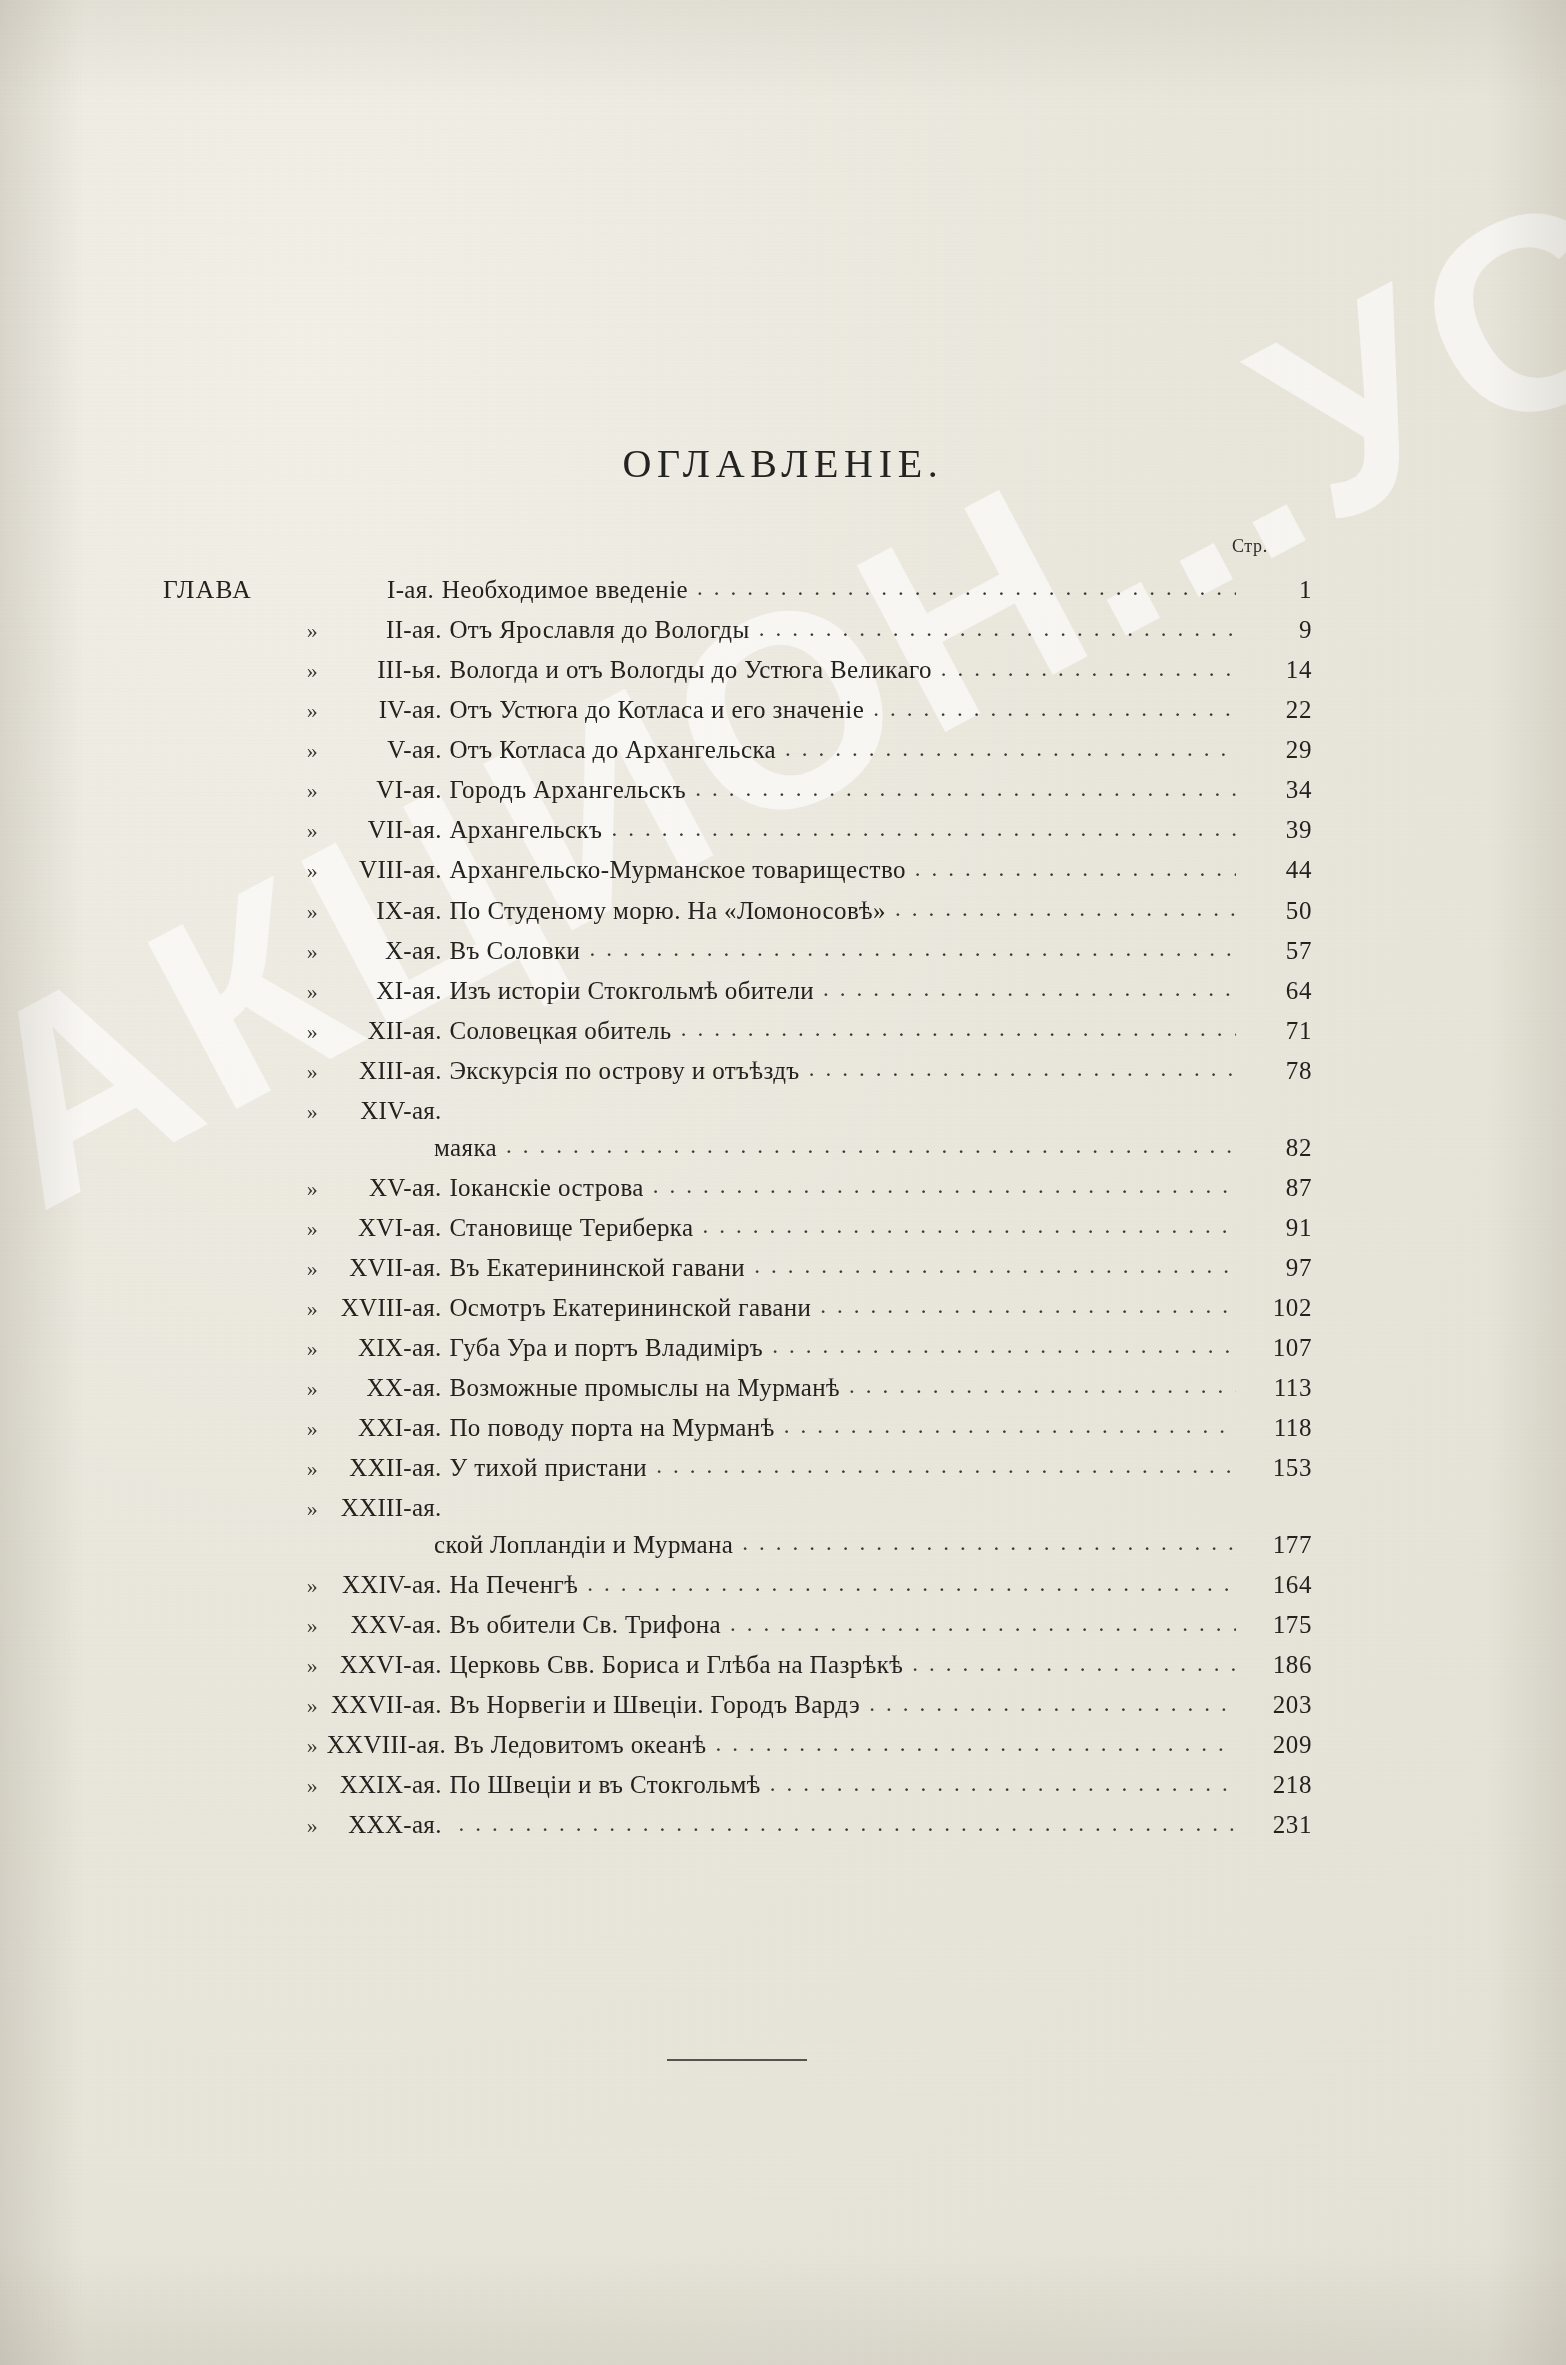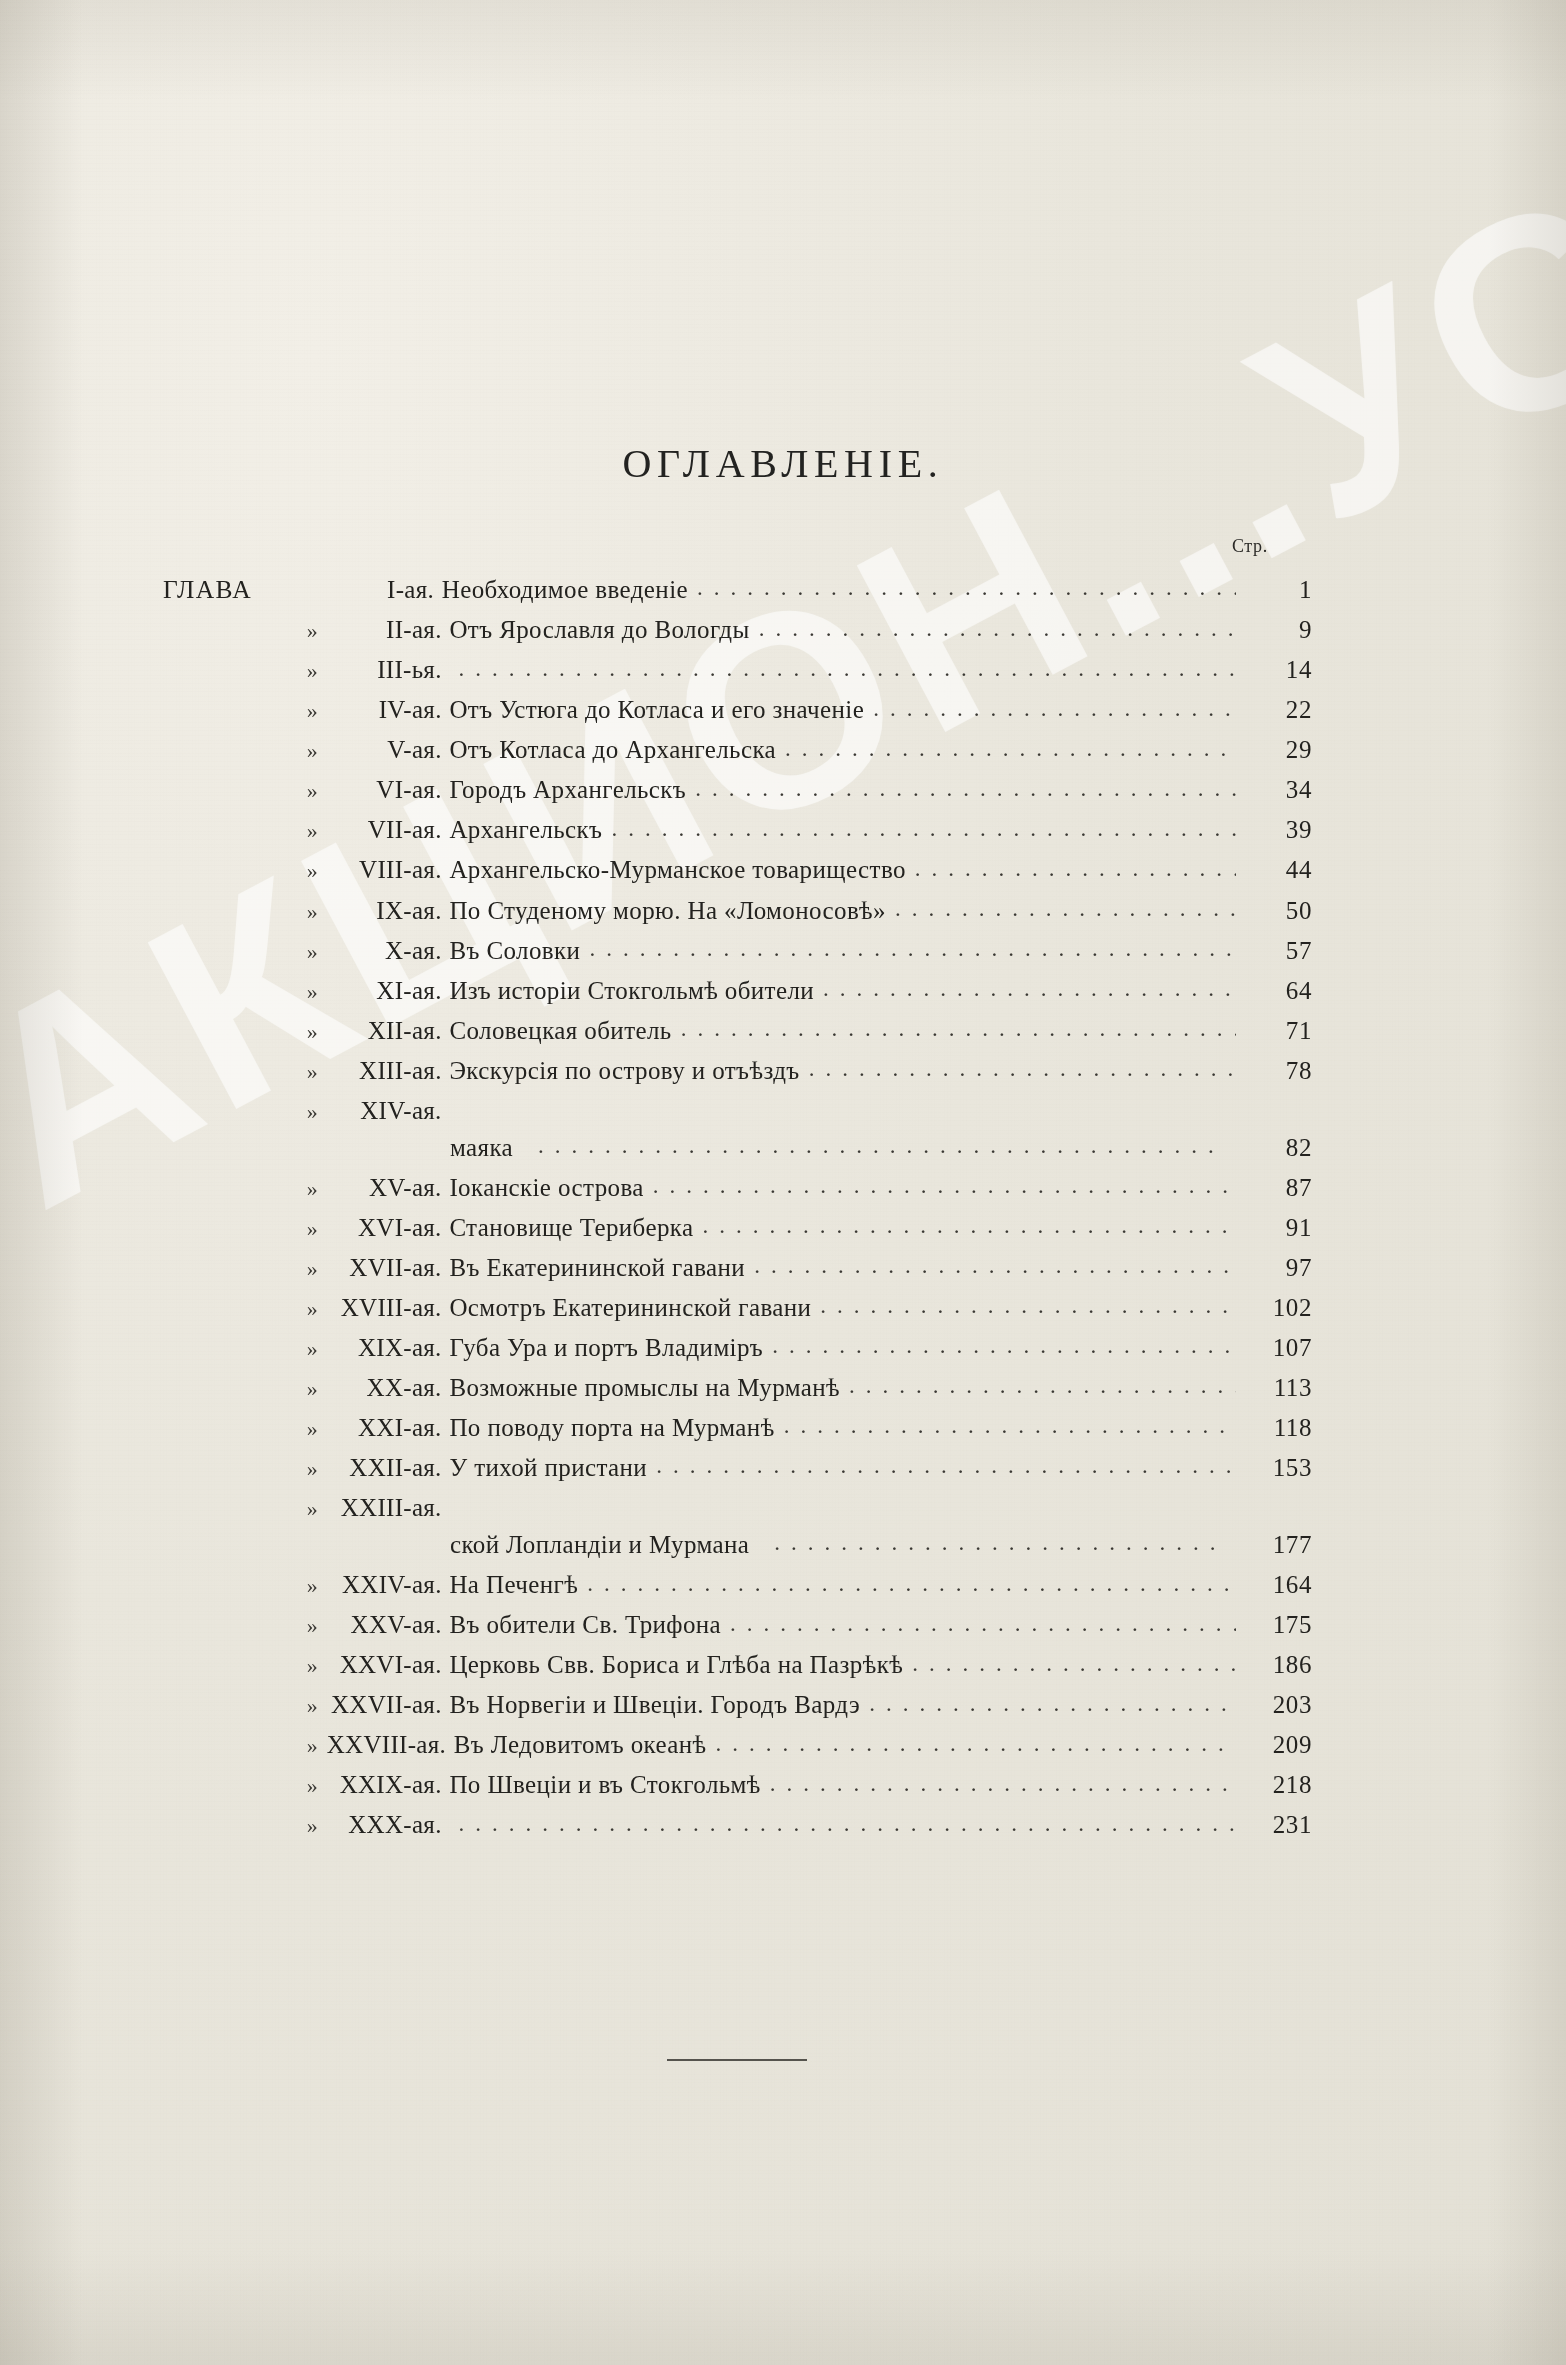--- a/index.html
+++ b/index.html
@@ -139,21 +139,20 @@
     position: relative;
     top: -2.6px;
   }
   .c-page {
     flex: 0 0 70px;
     text-align: right;
     letter-spacing: 0.6px;
   }
   .row.cont {
     margin-top: -2.6px;
-    gap: 16px;
   }
   .cont .c-indent {
     flex: 0 0 271px;
   }
 
   .rule {
     position: absolute;
     left: 667px;
     top: 2059px;
     width: 140px;
@@ -188,20 +187,21 @@
       <div class="row">
         <span class="c-glava rep">»</span>
         <span class="c-num">II-ая.</span>
         <span class="c-title">Отъ Ярославля до Вологды</span>
         <span class="dots">............................................................</span>
         <span class="c-page">9</span>
       </div>
       <div class="row">
         <span class="c-glava rep">»</span>
         <span class="c-num">III-ья.</span>
+        <span class="c-title">Вологда и отъ Вологды до Устюга Великаго</span>
         <span class="dots">............................................................</span>
         <span class="c-page">14</span>
       </div>
       <div class="row">
         <span class="c-glava rep">»</span>
         <span class="c-num">IV-ая.</span>
         <span class="c-title">Отъ Устюга до Котласа и его значеніе</span>
         <span class="dots">............................................................</span>
         <span class="c-page">22</span>
       </div>

